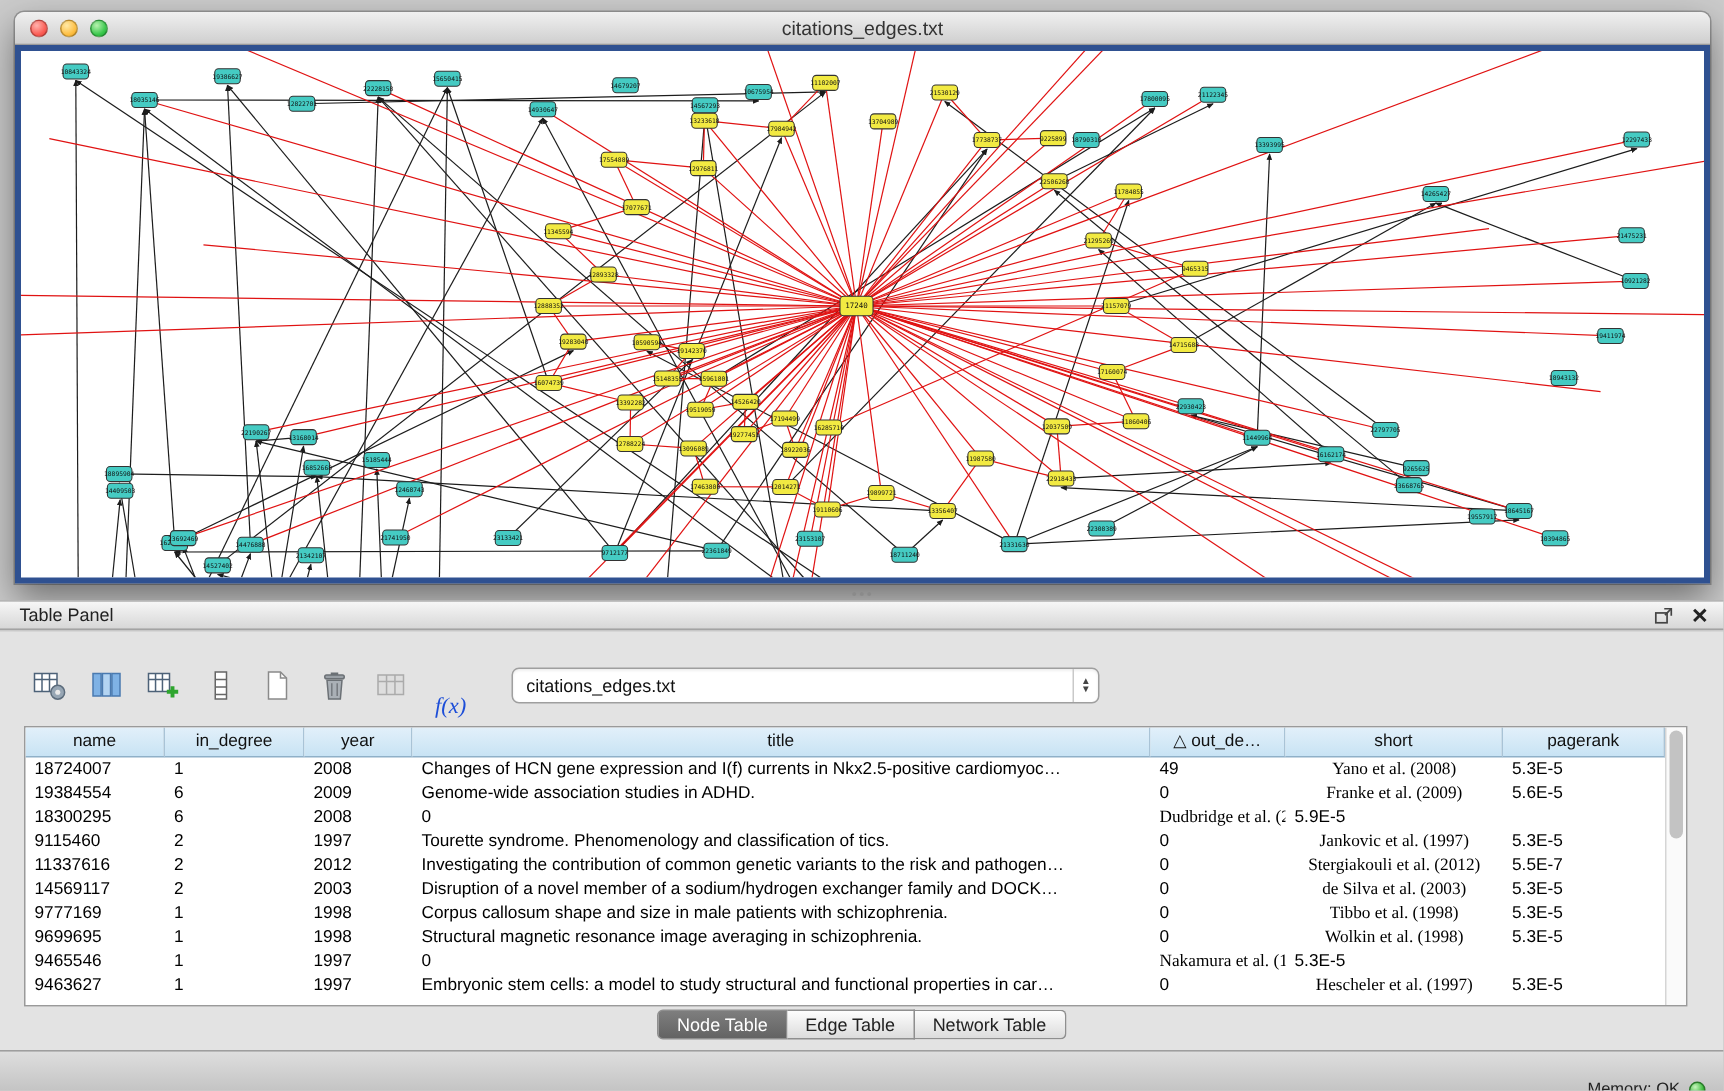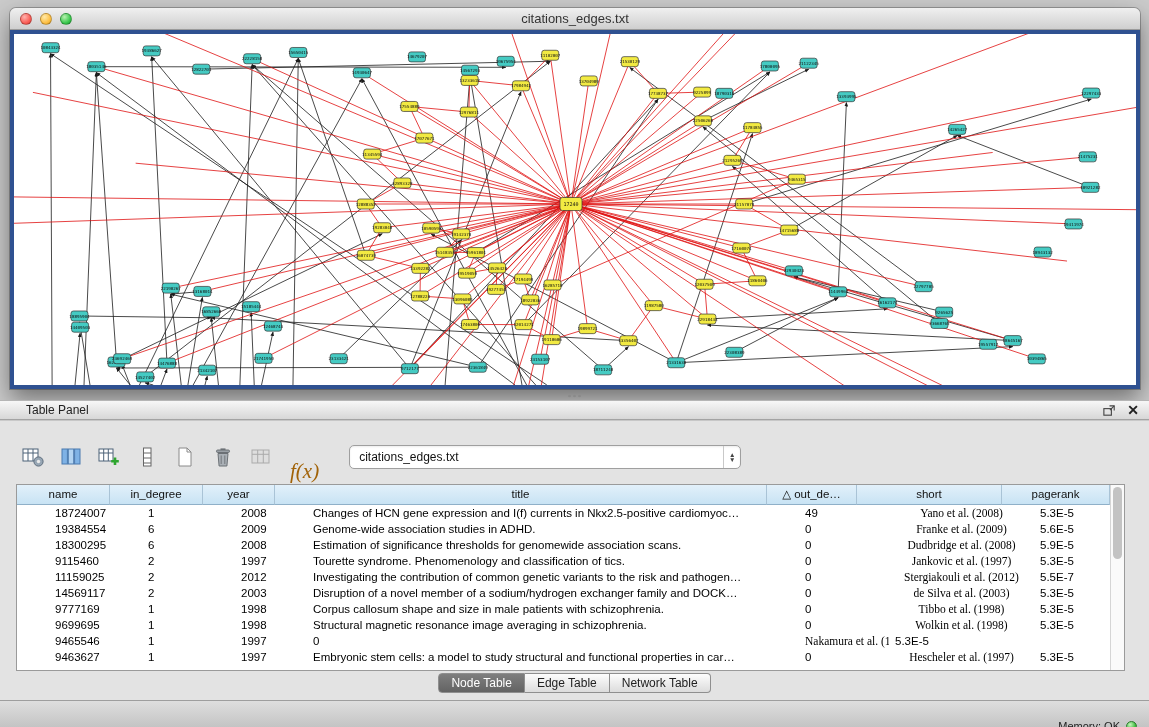--- a/index.html
+++ b/index.html
@@ -23,47 +23,47 @@
   .net-canvas svg { width:100%; height:100%; display:block; }
 
   
   .splitter-handle { position:absolute; left:567px; top:394px; width:16px; height:4px;
     background:radial-gradient(circle, #8a8a8a 1px, transparent 1.6px); background-size:5px 4px; }
 
   
   .panel-header { position:absolute; left:0; top:400px; width:100%; height:20px;
     background:linear-gradient(#f7f7f7,#d7d7d7); border-top:1px solid #b5b5b5; border-bottom:1px solid #a3a3a3;
     display:flex; align-items:center; font-size:12px; color:#222; }
-  .panel-header .ph-title { margin-left:26px; }
+  .panel-header .ph-title { margin-left:13px; }
   .ph-icons { margin-left:auto; margin-right:10px; display:flex; align-items:center; gap:10px; }
   .ph-icons svg { display:block; }
   .ph-close { font-size:14px; font-weight:bold; color:#222; line-height:14px; cursor:default; }
 
   
   .panel-body { position:absolute; left:0; top:421px; width:100%; height:279px; background:#e3e3e3; }
 
   .toolbar { position:absolute; left:20px; top:22px; height:28px; display:flex; align-items:center; gap:12px; }
   .tb-icon { width:26px; height:26px; display:flex; align-items:center; justify-content:center; }
-  .fx { font-family:"Liberation Serif", serif; font-style:italic; font-size:21px; color:#a16207; padding:0 4px;margin-top:28px; }
+  .fx { font-family:"Liberation Serif", serif; font-style:italic; font-size:15px; color:#1d4ed8; padding:0 4px;margin-top:28px; }
   .combo { margin-left:14px; width:392px; height:24px; background:#fff; border:1px solid #9f9f9f;
     border-radius:5px; display:flex; align-items:center; font-size:12px; color:#111; box-shadow:inset 0 1px 2px rgba(0,0,0,.08); }
   .combo .combo-text { padding-left:9px; flex:1; }
   .combo .stepper { width:17px; height:100%; border-left:1px solid #c9c9c9; display:flex; flex-direction:column;
     align-items:center; justify-content:center; font-size:6.5px; line-height:5.5px; color:#444; }
 
   
   .table-wrap { position:absolute; left:16px; top:63px; width:1109px; height:187px;
     background:#fff; border:1px solid #9a9a9a; display:flex; }
   .table-main { flex:1; overflow:hidden; }
   .cols { display:grid; grid-template-columns:93px 93px 72px 492px 90px 145px 1fr; }
   .thead { height:20px; }
   .th { font-size:11.5px; line-height:19px; text-align:center; color:#111;
     background:linear-gradient(#e2f0fa,#c8e3f4); border-right:1px solid #a9c3d6; border-bottom:1px solid #8fb0c8;
     white-space:nowrap; overflow:hidden; }
-  .tr { height:16px;padding-left:32px; }
+  .tr { height:16px; }
   .td { font-size:11.5px; line-height:16px; padding:0 6px; white-space:nowrap; overflow:hidden; color:#000; }
   .td.center { text-align:center;font-family:Liberation Serif, serif; }
   .vscroll { width:14px; border-left:1px solid #d5d5d5; background:#fafafa; position:relative; }
   .vthumb { position:absolute; left:2px; right:2px; top:2px; height:72px; border-radius:5px; background:#c3c3c3; }
 
   
   .tabs { position:absolute; left:0; top:252px; width:100%; display:flex; justify-content:center; }
   .tab { font-size:12px; line-height:18px; padding:0 12px; border:1px solid #8f8f8f; border-left:none;
     background:linear-gradient(#fdfdfd,#dcdcdc); color:#222; cursor:default; }
   .tab:first-child { border-left:1px solid #8f8f8f; border-radius:4px 0 0 4px; }
@@ -582,36 +582,35 @@
             <div class="td">2009</div>
             <div class="td">Genome-wide association studies in ADHD.</div>
             <div class="td">0</div>
             <div class="td center">Franke et al. (2009)</div>
             <div class="td">5.6E-5</div>
           </div>
           <div class="tr cols">
             <div class="td">18300295</div>
             <div class="td">6</div>
             <div class="td">2008</div>
-            <div class="td">Estimation of significance thresholds for genomewide association scans.</div>
             <div class="td">0</div>
             <div class="td center">Dudbridge et al. (2008)</div>
             <div class="td">5.9E-5</div>
           </div>
           <div class="tr cols">
             <div class="td">9115460</div>
             <div class="td">2</div>
             <div class="td">1997</div>
             <div class="td">Tourette syndrome. Phenomenology and classification of tics.</div>
             <div class="td">0</div>
             <div class="td center">Jankovic et al. (1997)</div>
             <div class="td">5.3E-5</div>
           </div>
           <div class="tr cols">
-            <div class="td">11159025</div>
+            <div class="td">11337616</div>
             <div class="td">2</div>
             <div class="td">2012</div>
             <div class="td">Investigating the contribution of common genetic variants to the risk and pathogen…</div>
             <div class="td">0</div>
             <div class="td center">Stergiakouli et al. (2012)</div>
             <div class="td">5.5E-7</div>
           </div>
           <div class="tr cols">
             <div class="td">14569117</div>
             <div class="td">2</div>

